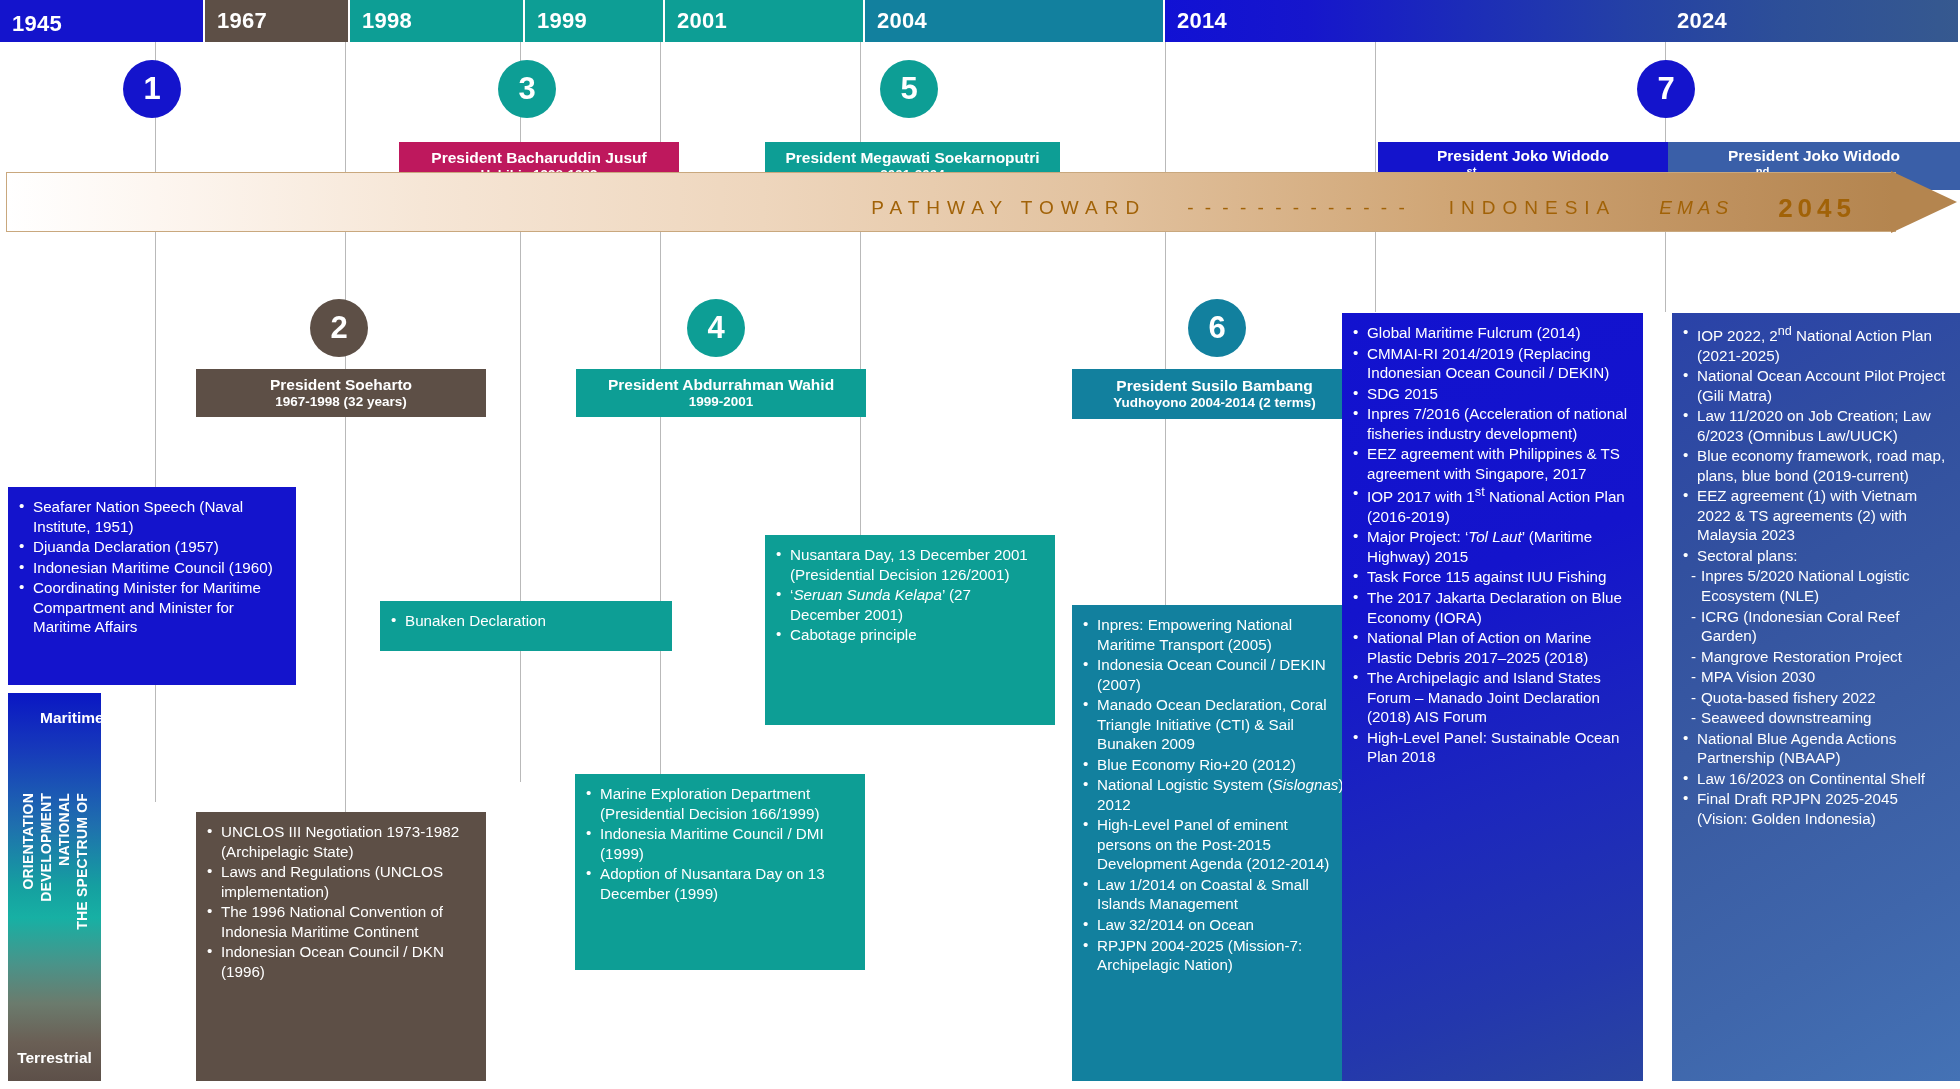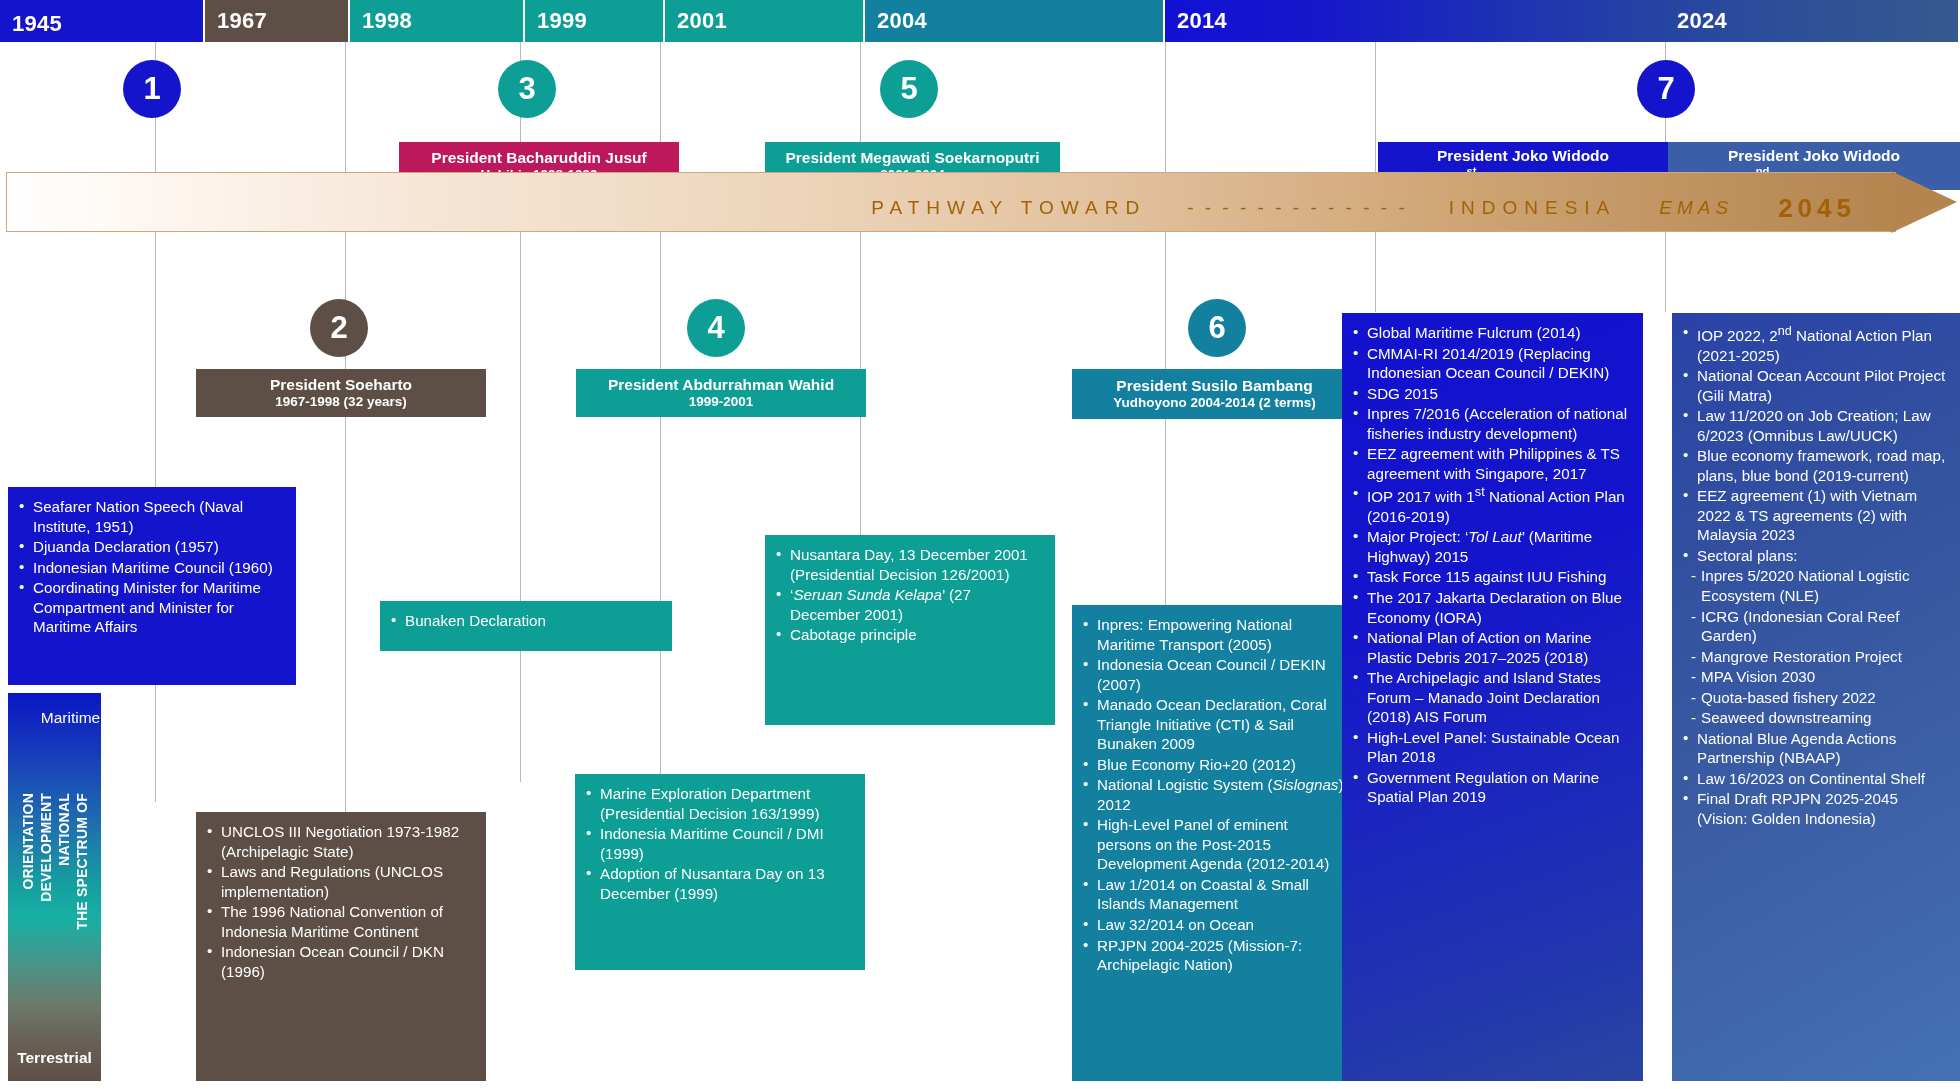--- a/index.html
+++ b/index.html
@@ -62,21 +62,21 @@
   .cbox li::before { content: "\2022"; position: absolute; left: 1px; top: -1px; }
   .cbox li.sub { padding-left: 19px; }
   .cbox li.sub::before { content: "-"; left: 9px; top: 0; }
   .cbox i { font-style: italic; }
 
   
   #spectrum { position: absolute; left: 8px; top: 693px; width: 93px; height: 388px;
     background: linear-gradient(180deg,#0a17c4 0%,#1638bb 14%,#1f6fae 34%,
       #15a0a0 50%,#17b0a4 58%,#4a9389 70%,#6b7b6d 80%,#6a5f55 90%,#5d5049 100%); }
   #spectrum .mar { position: absolute; top: 16px; left: 0; right: 0; text-align: center;
-                   color: #fff; font-weight: normal; font-size: 15.5px; padding-left: 32px; }
+                   color: #fff; font-weight: bold; font-size: 15.5px; padding-left: 32px; }
   #spectrum .ter { position: absolute; bottom: 14px; left: 0; right: 0; text-align: center;
                    color: #fff; font-weight: bold; font-size: 15.5px; }
   #spectrum .rotwrap { position: absolute; top: 100px; left: 0; width: 93px; height: 230px;
                        display: flex; flex-direction: row-reverse;
                        justify-content: center; align-items: flex-start; }
   #spectrum .rotwrap span {
     writing-mode: vertical-rl; transform: rotate(180deg);
     color: #fff; font-weight: bold; font-size: 14px; letter-spacing: .2px;
     margin: 0 1px; }
 </style>
@@ -159,21 +159,21 @@
           <li>Bunaken Declaration</li>
         </ul>
       </div>
       <div class="numcircle" style="left: 687px; top: 299px; background: rgb(13, 158, 149);">4</div>
       <div class="plate" style="left: 576px; top: 369px; width: 290px; height: 48px; background: rgb(13, 158, 149);">
         <div class="l1">President Abdurrahman Wahid</div>
         <div class="l2">1999-2001</div>
       </div>
       <div class="cbox" style="left: 575px; top: 774px; width: 290px; min-height: 196px; background: rgb(13, 158, 149);">
         <ul>
-          <li>Marine Exploration Department (Presidential Decision 163/1999)</li>
+          <li>Marine Exploration Department (Presidential Decision 166/1999)</li>
           <li>Indonesia Maritime Council / DMI (1999)</li>
           <li>Adoption of Nusantara Day on 13 December (1999)</li>
         </ul>
       </div>
       <div class="numcircle" style="left: 880px; top: 60px; background: rgb(13, 158, 149);">5</div>
       <div class="plate" style="left: 765px; top: 142px; width: 295px; height: 48px; background: rgb(13, 158, 149);">
         <div class="l1">President Megawati Soekarnoputri</div>
         <div class="l2">2001-2004</div>
       </div>
       <div class="cbox" style="left: 765px; top: 535px; width: 290px; min-height: 190px; background: rgb(13, 158, 149);">
@@ -213,21 +213,20 @@
           <li>SDG 2015</li>
           <li>Inpres 7/2016 (Acceleration of national fisheries industry development)</li>
           <li>EEZ agreement with Philippines &amp; TS agreement with Singapore, 2017</li>
           <li>IOP 2017 with 1<sup>st</sup> National Action Plan (2016-2019)</li>
           <li>Major Project: ‘<i>Tol Laut</i>’ (Maritime Highway) 2015</li>
           <li>Task Force 115 against IUU Fishing</li>
           <li>The 2017 Jakarta Declaration on Blue Economy (IORA)</li>
           <li>National Plan of Action on Marine Plastic Debris 2017–2025 (2018)</li>
           <li>The Archipelagic and Island States Forum – Manado Joint Declaration (2018) AIS Forum</li>
           <li>High-Level Panel: Sustainable Ocean Plan 2018</li>
-          <li>Government Regulation on Marine Spatial Plan 2019</li>
         </ul>
       </div>
       <div class="plate" style="left: 1668px; top: 142px; width: 292px; height: 48px; background: rgb(58, 95, 168);">
         <div class="l1">President Joko Widodo</div>
         <div class="l2">2<sup>nd</sup> term (2020-2024)</div>
       </div>
       <div class="cbox" style="left: 1672px; top: 313px; width: 288px; min-height: 768px; background: linear-gradient(150deg, rgb(42, 66, 168) 0%, rgb(50, 80, 159) 28%, rgb(58, 92, 163) 55%, rgb(63, 102, 171) 78%, rgb(68, 114, 181) 100%);">
         <ul>
           <li>IOP 2022, 2<sup>nd</sup> National Action Plan (2021-2025)</li>
           <li>National Ocean Account Pilot Project (Gili Matra)</li>

